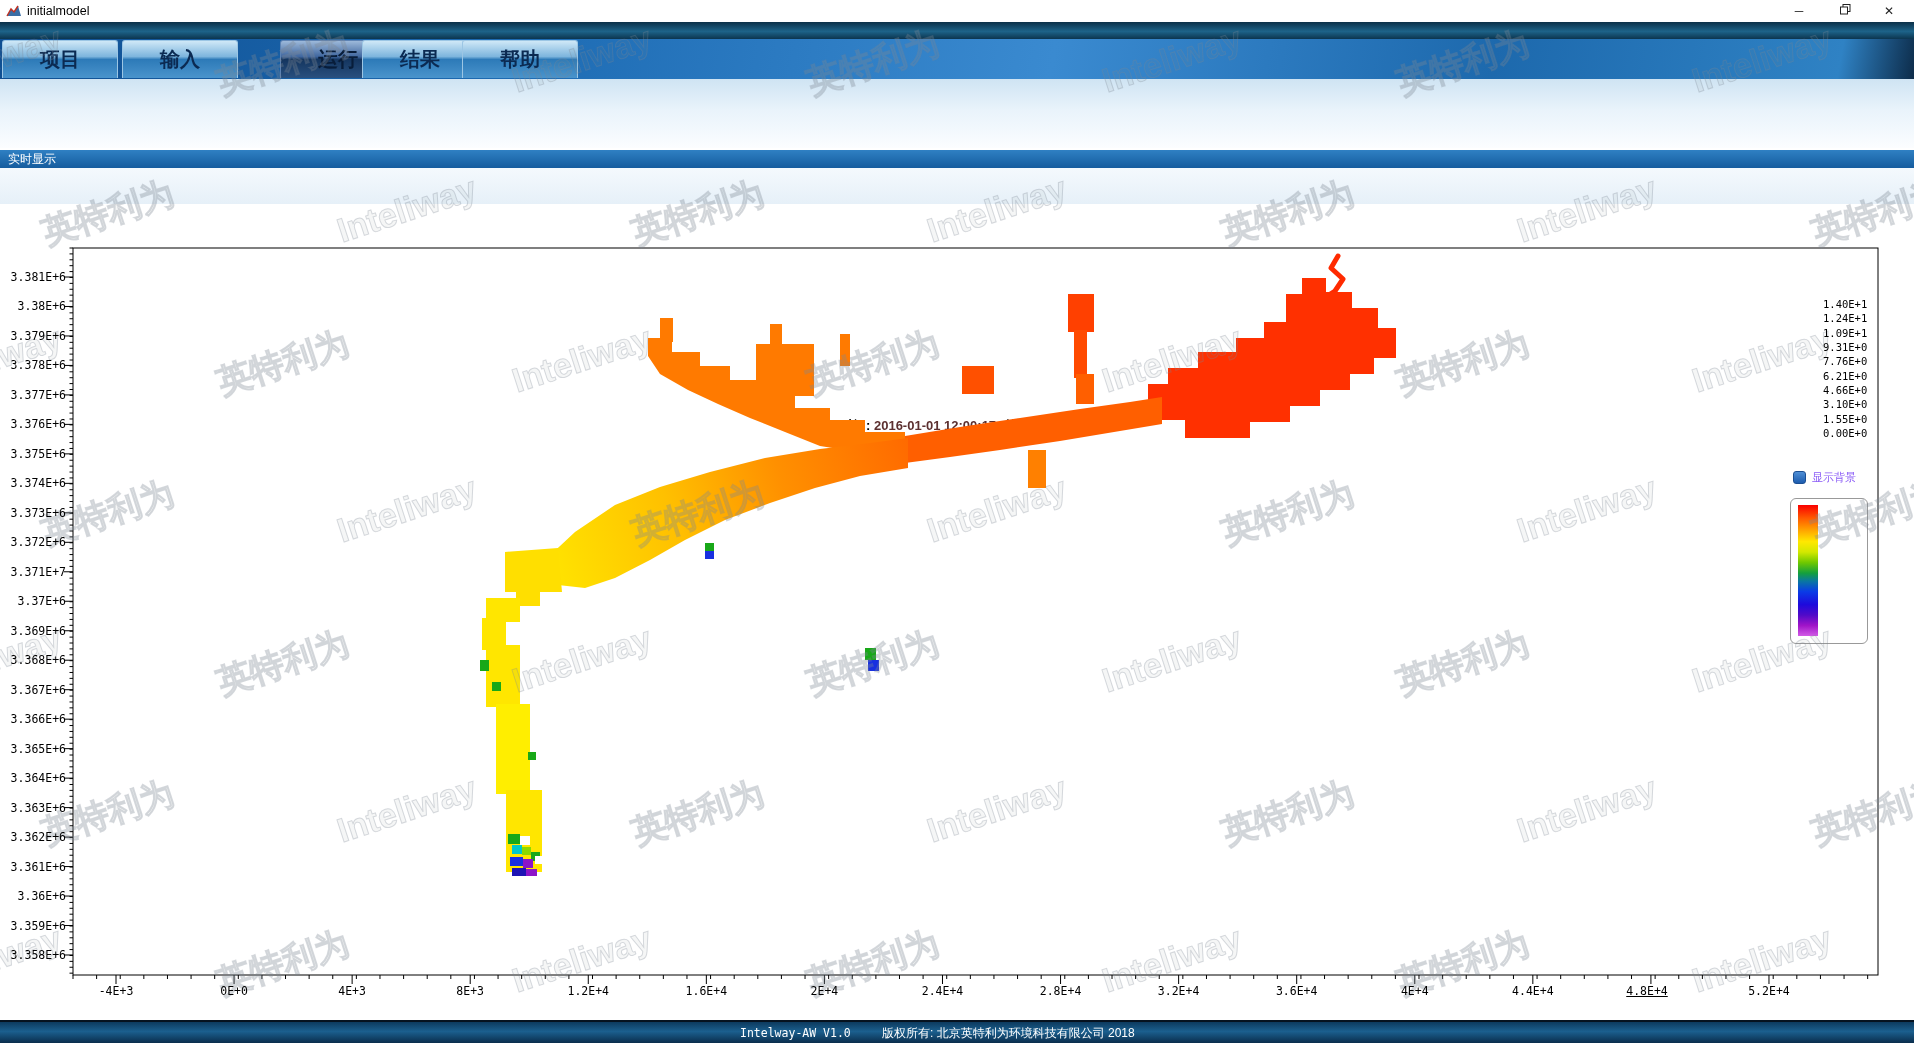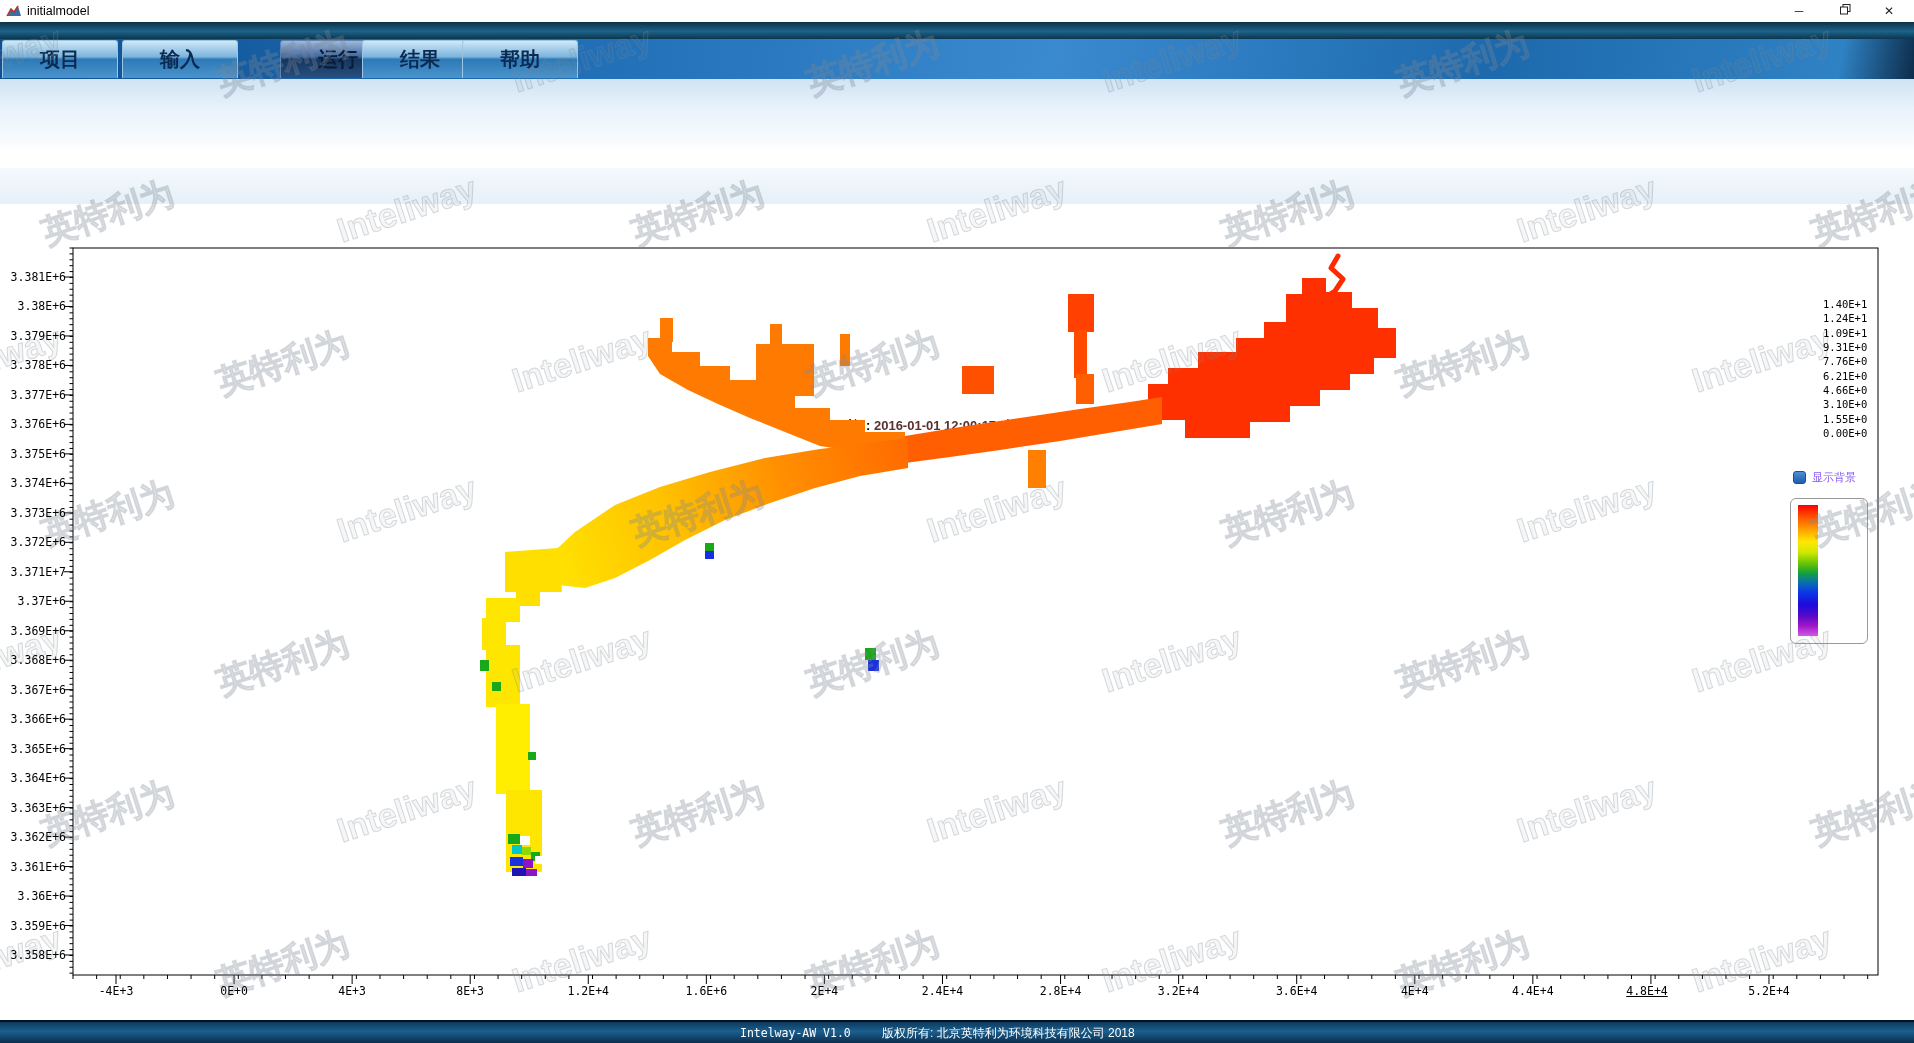--- a/index.html
+++ b/index.html
@@ -148,20 +148,21 @@
     <div class="btn btn-primary btn-run">运行模型</div>
     <div class="progress">
         <div class="progress-fill"></div>
       </div>
     <div class="progress-text"><span>已运行</span> <span class="pct">0%。</span></div>
     <div class="btn btn-disabled btn-pause">暂停运行</div>
     <div class="btn btn-disabled btn-stop">终止运行</div>
     <div class="btn btn-primary btn-error">错误信息</div>
   </div>
 
+  <div class="section-header">实时显示</div>
   <div class="controls-row">
     <span class="cb checked" style="left:12px;">✓</span>
     <span class="lbl" style="left:31px;">关闭图形显示</span>
     <span class="lbl" style="left:190px;">指标</span>
     <div class="combo" style="left:218px;width:150px;">
       <span>水温</span>
       <span class="chev">∨</span>
     </div>
     <span class="lbl" style="left:452px;">水层</span>
     <div class="combo gray" style="left:508px;width:60px;">
@@ -550,21 +551,21 @@
     <div class="ytick" style="top: 830.082px;">3.362E+6</div>
     <div class="ytick" style="top: 859.56px;">3.361E+6</div>
     <div class="ytick" style="top: 889.038px;">3.36E+6</div>
     <div class="ytick" style="top: 918.516px;">3.359E+6</div>
     <div class="ytick" style="top: 947.994px;">3.358E+6</div>
     <div class="xtick" style="left: 116px; top: 984px;">-4E+3</div>
     <div class="xtick" style="left: 234.07px; top: 984px;">0E+0</div>
     <div class="xtick" style="left: 352.14px; top: 984px;">4E+3</div>
     <div class="xtick" style="left: 470.21px; top: 984px;">8E+3</div>
     <div class="xtick" style="left: 588.28px; top: 984px;">1.2E+4</div>
-    <div class="xtick" style="left: 706.35px; top: 984px;">1.6E+6</div>
+    <div class="xtick" style="left: 706.35px; top: 984px;">1.6E+4</div>
     <div class="xtick" style="left: 824.42px; top: 984px;">2E+4</div>
     <div class="xtick" style="left: 942.49px; top: 984px;">2.4E+4</div>
     <div class="xtick" style="left: 1060.56px; top: 984px;">2.8E+4</div>
     <div class="xtick" style="left: 1178.63px; top: 984px;">3.2E+4</div>
     <div class="xtick" style="left: 1296.7px; top: 984px;">3.6E+4</div>
     <div class="xtick" style="left: 1414.77px; top: 984px;">4E+4</div>
     <div class="xtick" style="left: 1532.84px; top: 984px;">4.4E+4</div>
     <div class="xtick" style="left: 1647px; top: 984px; text-decoration: underline;">4.8E+4</div>
     <div class="xtick" style="left: 1768.98px; top: 984px;">5.2E+4</div>
     <div class="lgv" style="top: 298px;">1.40E+1</div>

